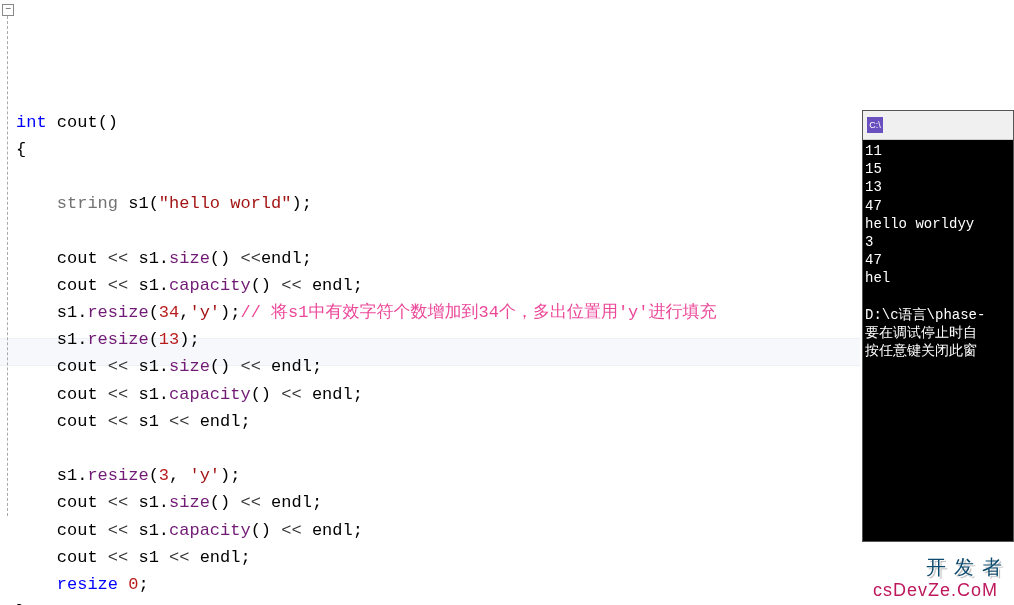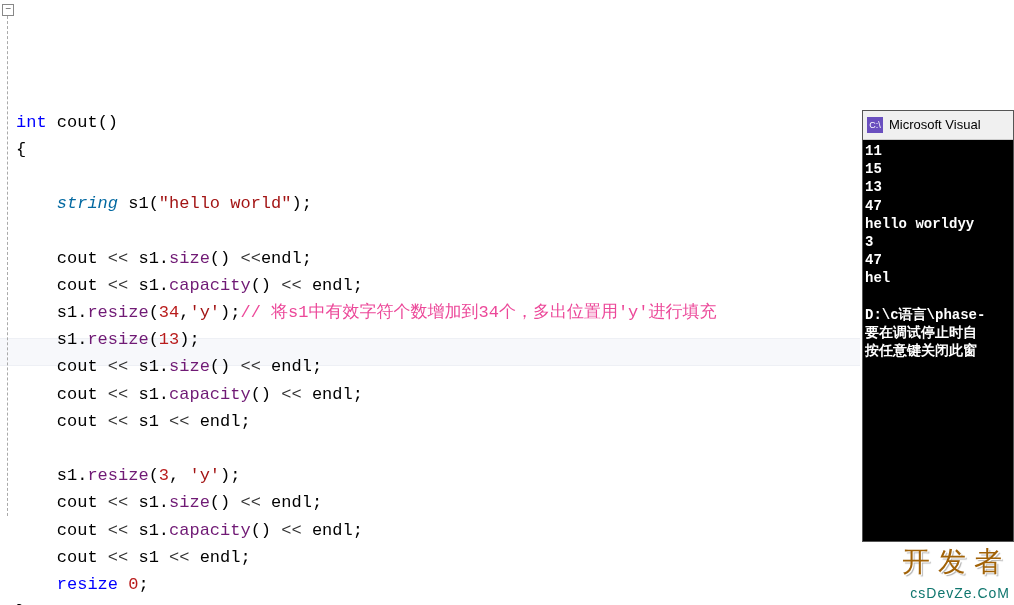--- a/index.html
+++ b/index.html
@@ -38,21 +38,21 @@
   }
   .fold-line {
     position: absolute;
     left: 7px;
     top: 16px;
     width: 0;
     height: 500px;
     border-left: 1px dashed #aaa;
   }
   .kw { color: #0000ff; margin-top: 45px; }
-  .type { color: #0369a1; font-style: italic; }
+  .type { color: #737373; }
   .func { color: #701a75; }
   .str { color: #a31515; }
   .num { color: #b91c1c; }
   .ch { color: #a31515; }
   .cmt { color: #ec4899; }
   .op { color: #333; }
   .plain { color: #000; }
   .highlight-line {
     position: absolute;
     left: 0;
@@ -96,39 +96,38 @@
     margin-right: 6px;
     font-size: 9px;
     color: white;
     text-align: center;
     line-height: 16px;
   }
   .console-body {
     padding: 2px;
     line-height: 1.3;
     white-space: pre;
-    font-weight: bold;
   }
   .watermark1 {
     position: absolute;
     right: 4px;
     bottom: 24px;
-    color: #a16207;
-    font-size: 28px;
+    color: #0c4a6e;
+    font-size: 20px;
     letter-spacing: 8px;
     font-weight: 500;
     text-shadow: 1px 1px 0 #fff, 2px 2px 1px rgba(0,0,0,0.3);
     font-family: "Microsoft YaHei", sans-serif;
   }
   .watermark2 {
     position: absolute;
-    right: 4px;
+    right: 16px;
     bottom: 4px;
-    color: #0f766e;
-    font-size: 14px;
+    color: #be185d;
+    font-size: 18px;
     font-family: Arial, sans-serif;
     letter-spacing: 1px;
   }
 </style>
 </head>
 <body>
 
 <div class="editor">
 <span class="fold-minus">−</span>
 <div class="fold-line"></div>
@@ -150,21 +149,20 @@
     <span class="plain">cout </span><span class="op">&lt;&lt;</span><span class="plain"> s1</span><span class="plain">.</span><span class="func">size</span><span class="plain">() </span><span class="op">&lt;&lt;</span><span class="plain"> </span><span class="plain">endl;</span>
     <span class="plain">cout </span><span class="op">&lt;&lt;</span><span class="plain"> s1</span><span class="plain">.</span><span class="func">capacity</span><span class="plain">() </span><span class="op">&lt;&lt;</span><span class="plain"> </span><span class="plain">endl;</span>
     <span class="plain">cout </span><span class="op">&lt;&lt;</span><span class="plain"> s1</span><span class="plain"> </span><span class="op">&lt;&lt;</span><span class="plain"> </span><span class="plain">endl;</span>
     <span class="kw">resize</span><span class="num"> 0</span><span class="plain">;</span>
 <span class="plain">}</span>
 </div>
 
 <div class="console-window">
   <div class="console-title">
     <span class="console-icon">C:\</span>
-    <span>Microsoft Visual</span>
   </div>
   <div class="console-body"><span>11</span>
 <span>15</span>
 <span>13</span>
 <span>47</span>
 <span>hello worldyy</span>
 <span>3</span>
 <span>47</span>
 <span>hel</span>
 <span></span>

